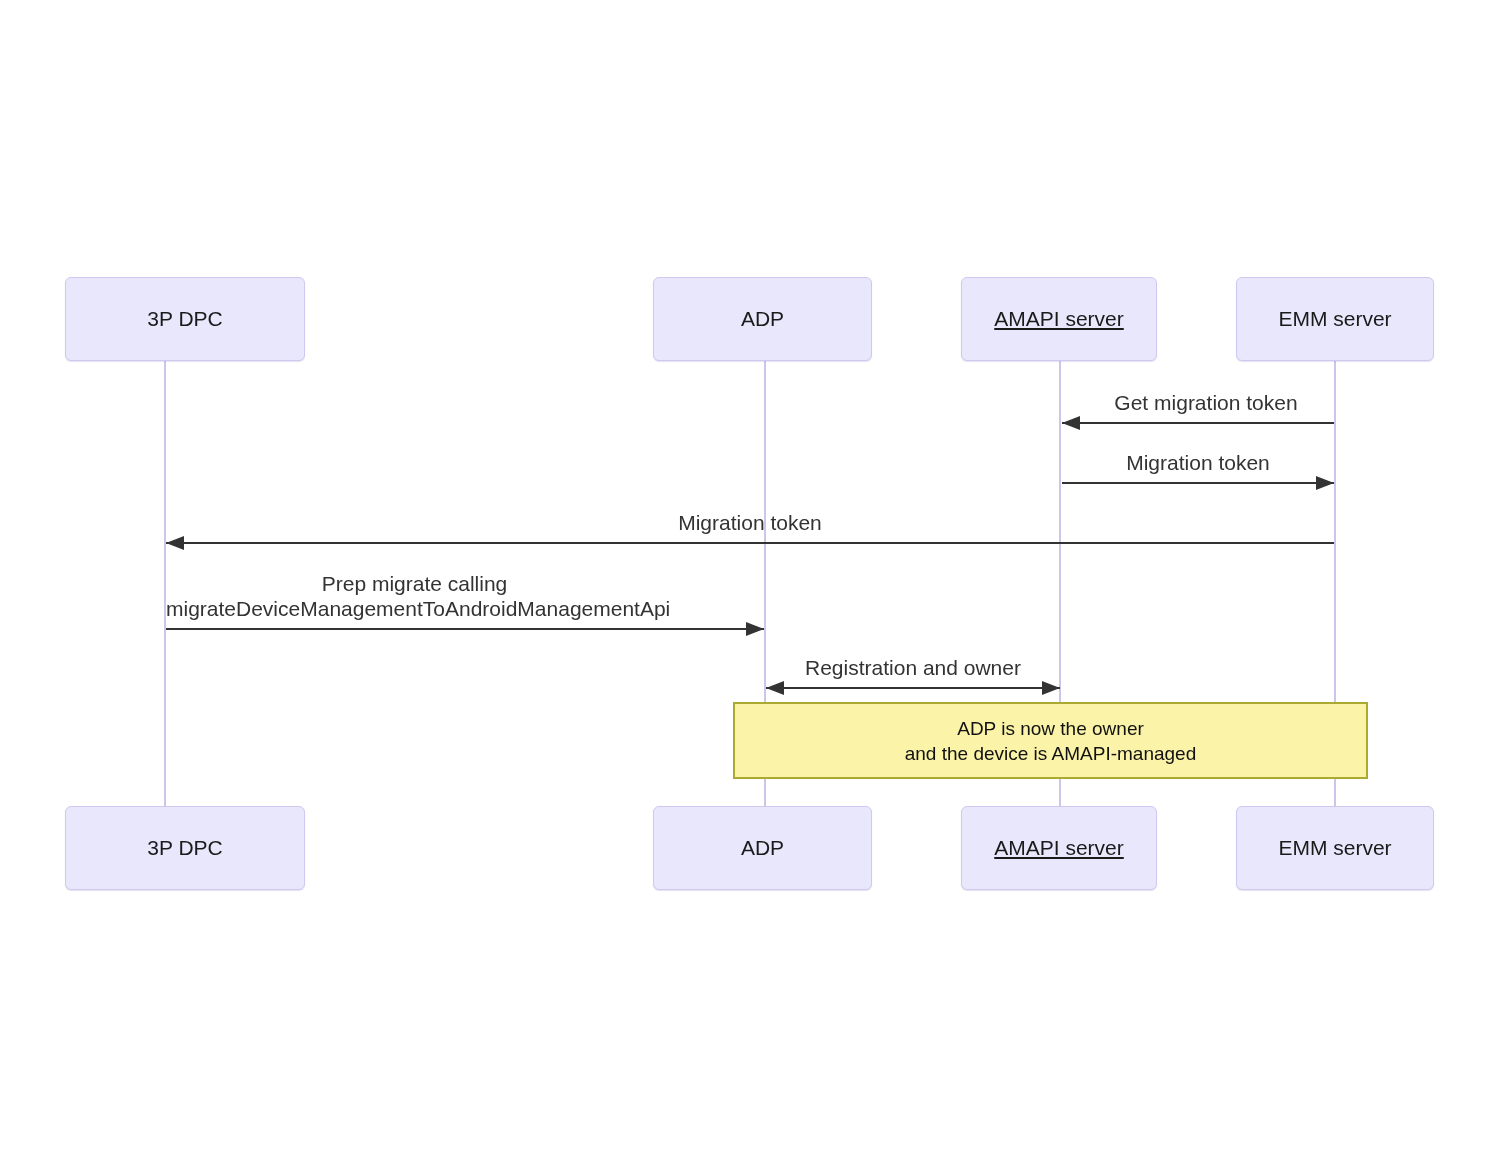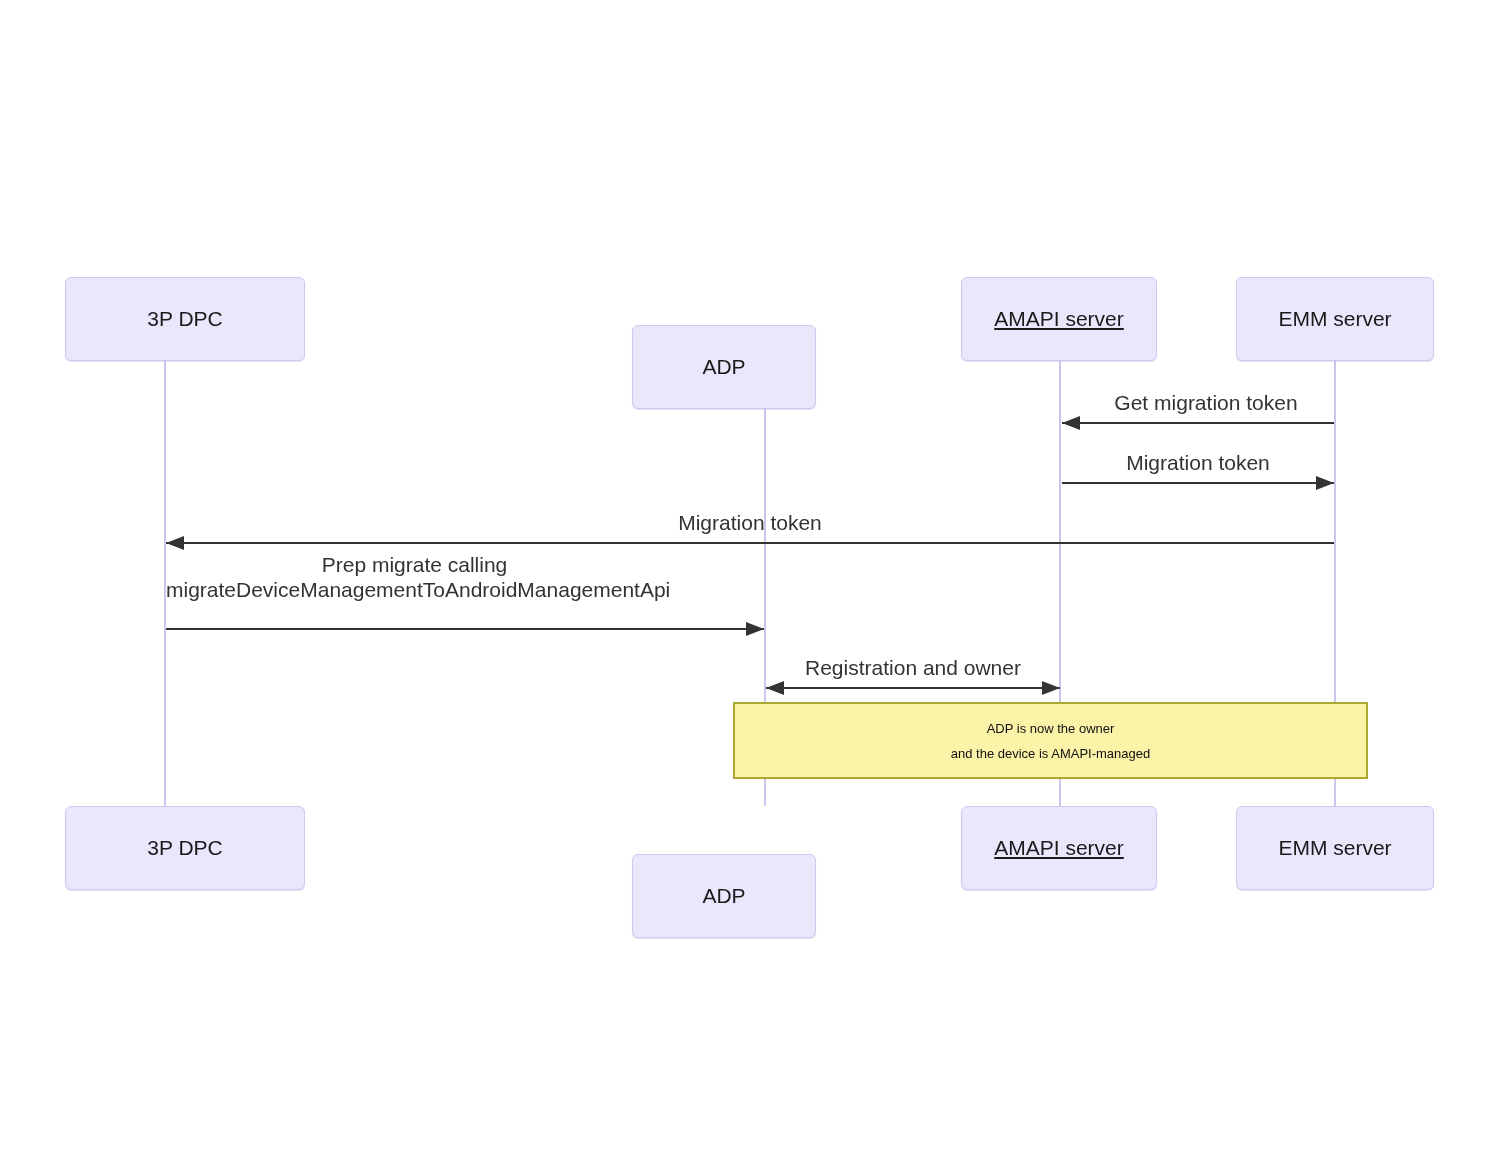--- a/index.html
+++ b/index.html
@@ -29,21 +29,21 @@
     background:var(--actor-fill);
     border:1px solid var(--actor-border);
     border-radius:6px;
     display:flex;align-items:center;justify-content:center;
     font-size:21px;color:var(--actor-text);
     box-shadow:0 1px 1px rgba(150,140,200,0.25);
   }
   .row-top{top:277px;}
   .row-bottom{top:806px;}
   .a1{left:65px;width:240px;}
-  .a2{left:632px;width:184px;margin-top:48px;}
+  .a2{left:653px;width:219px;}
   .a3{left:961px;width:196px;text-decoration:underline;}
   .a4{left:1236px;width:198px;}
   
   .lifeline{
     position:absolute;top:361px;height:445px;width:2px;
     background:var(--lifeline);
   }
   .ll1{left:164px;}
   .ll2{left:764px;}
   .ll3{left:1059px;}
@@ -51,21 +51,21 @@
   
   .msg-label{
     position:absolute;
     text-align:center;
     font-size:21px;line-height:25px;color:var(--msg-text);
     white-space:pre-line;
   }
   .t1{left:1062px;width:288px;top:390px;}
   .t2{left:1062px;width:272px;top:450px;}
   .t3{left:166px;width:1168px;top:510px;}
-  .t4{left:166px;width:497px;top:552px;}
+  .t4{left:166px;width:497px;top:571px;}
   .t5{left:766px;width:294px;top:655px;}
   
   .msg-line{
     position:absolute;height:2px;background:var(--arrow);
   }
   .l1{left:1062px;width:272px;top:422px;}
   .l2{left:1062px;width:272px;top:482px;}
   .l3{left:166px;width:1168px;top:542px;}
   .l4{left:166px;width:598px;top:628px;}
   .l5{left:766px;width:294px;top:687px;}
@@ -76,21 +76,21 @@
   .ah-right{right:0;border-left:18px solid var(--arrow);}
   
   .note{
     position:absolute;left:733px;top:702px;width:635px;height:77px;
     box-sizing:border-box;
     background:var(--note-fill);
     border:2px solid var(--note-border);
     display:flex;align-items:center;justify-content:center;
   }
   .note-text{
-    text-align:center;font-size:13px;line-height:25px;
+    text-align:center;font-size:19px;line-height:25px;
     color:var(--note-text);white-space:pre-line;
   }
 </style>
 </head>
 <body>
 
 <div class="canvas">
 
   <div class="lifeline ll1"></div>
   <div class="lifeline ll2"></div>

